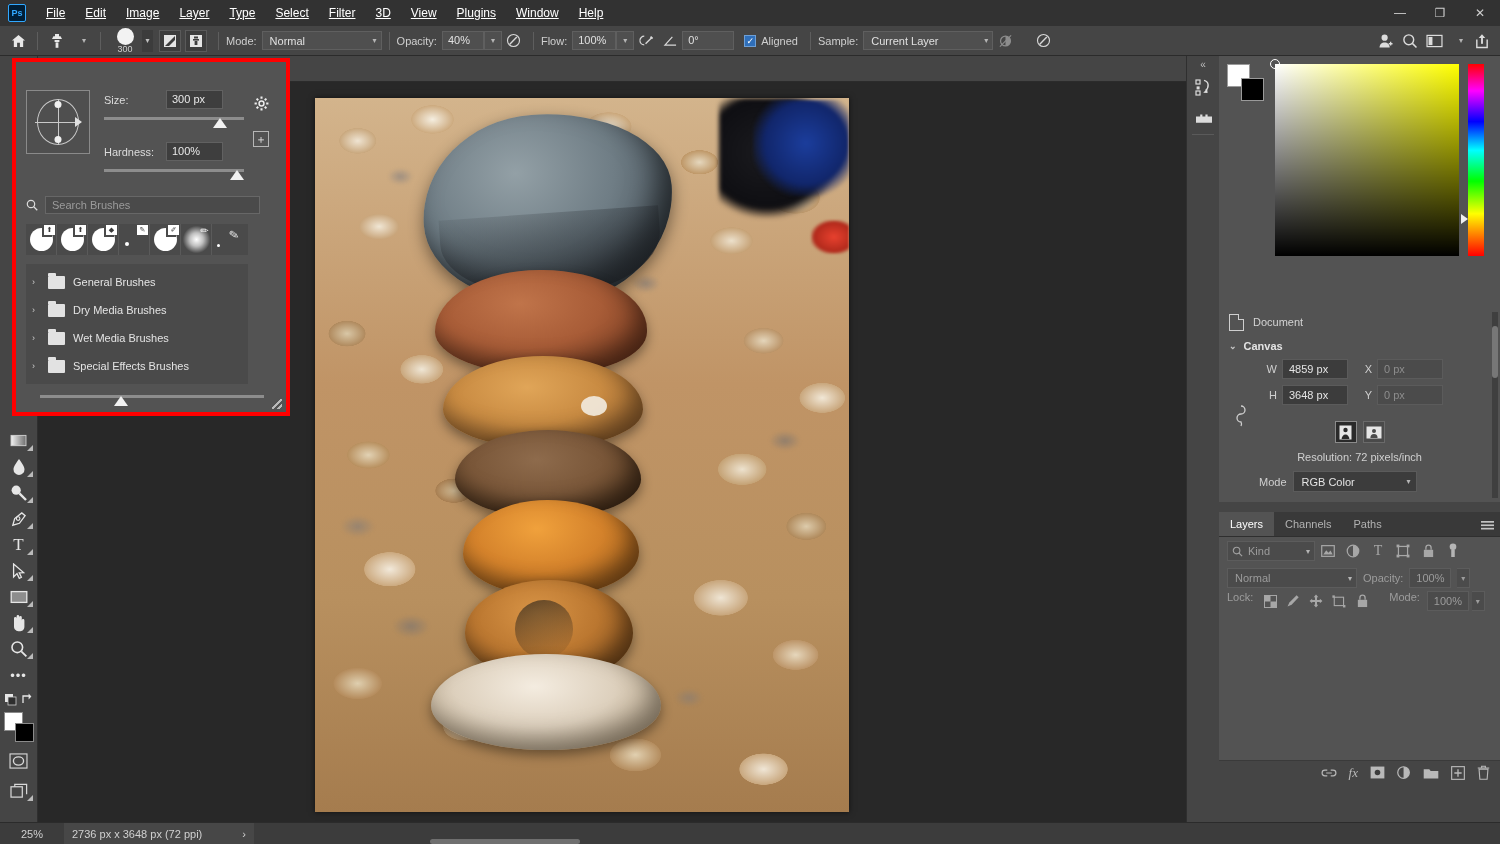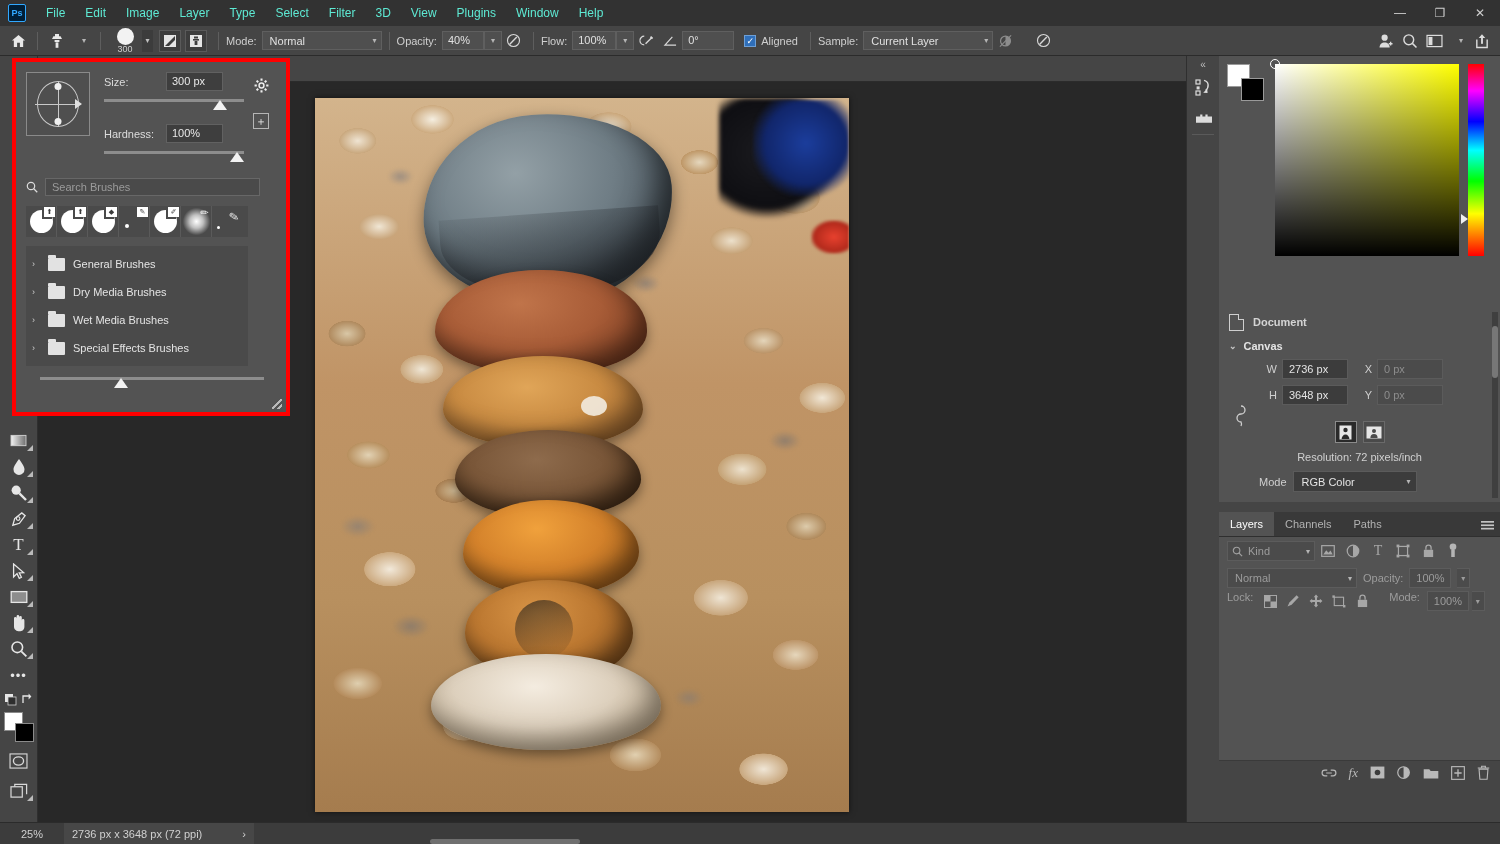--- a/index.html
+++ b/index.html
@@ -19,21 +19,21 @@
     position: absolute; top: 0; left: 0; width: 1500px; height: 26px;
     background: #323232; display: flex; align-items: center;
   }
   .ps-logo {
     width: 18px; height: 18px; margin-left: 8px; margin-right: 10px;
     background: #001e36; border: 1px solid #31a8ff; border-radius: 2px;
     color: #31a8ff; font-size: 9px; font-weight: bold;
     display: flex; align-items: center; justify-content: center;
   }
   .menu-item {
-    padding: 4px 10px; font-size: 12px; color: #5eead4; cursor: default;
+    padding: 4px 10px; font-size: 12px; color: #ffffff; cursor: default; text-decoration: underline;
   }
   .win-btns { margin-left: auto; display: flex; height: 26px; }
   .win-btn {
     width: 40px; height: 26px; display: flex; align-items: center; justify-content: center;
     color: #cfcfcf; font-size: 12px;
   }
 
   
   .optionsbar {
     position: absolute; top: 26px; left: 0; width: 1500px; height: 30px;
@@ -293,21 +293,21 @@
   }
   .cp-hue-marker {
     position: absolute; left: -7px; top: 78%; width: 0; height: 0;
     border-top: 5px solid transparent; border-bottom: 5px solid transparent;
     border-left: 7px solid #f0f0f0;
   }
 
   
   .prop-body { padding: 0; position: relative; }
   .prop-header {
-    display: flex; align-items: center; height: 28px; padding: 0 10px; gap: 9px; font-weight: bold;
+    display: flex; align-items: center; height: 28px; padding: 0 10px; gap: 9px;
   }
   .doc-ico {
     width: 15px; height: 17px; border: 1.4px solid #cfcfcf;
     position: relative;
   }
   .doc-ico::after {
     content:""; position:absolute; right:-1px; top:-1px; width:5px; height:5px;
     background:#535353; border-left:1.4px solid #cfcfcf; border-bottom:1.4px solid #cfcfcf;
   }
   .section-head {
@@ -414,21 +414,21 @@
     position: absolute; left: 430px; bottom: 0; width: 150px; height: 5px;
     background: #6f6f6f; border-radius: 3px;
   }
 
   
   .brush-panel-wrap {
     position: absolute; left: 12px; top: 58px; width: 278px; height: 358px;
     border: 4px solid #ff0000; background: #535353; z-index: 40;
   }
   .bp-inner { position: absolute; inset: 0; background: #535353; padding: 6px 8px; }
-  .bp-top { display: flex; }
+  .bp-top { display: flex; margin-top: 18px; }
   .bp-preview {
     width: 64px; height: 64px; border: 1px solid #8a8a8a; background: #4f4f4f;
     position: relative; margin-top: 4px; margin-left: 2px;
   }
   .bp-circle {
     position: absolute; left: 50%; top: 50%; transform: translate(-50%,-50%);
     width: 42px; height: 46px; border: 1px solid #c9c9c9; border-radius: 50%;
   }
   .bp-cross-h { position:absolute; left:8px; right:8px; top:50%; height:1px; background:#c9c9c9; }
   .bp-cross-v { position:absolute; top:8px; bottom:8px; left:50%; width:1px; background:#c9c9c9; }
@@ -821,21 +821,21 @@
         <span>Canvas</span>
       </div>
       <div class="canvas-grid" style="position:relative">
         <span class="link-ico">
           <svg width="12" height="24" viewBox="0 0 12 24">
               <path d="M6 2 a4 4 0 0 1 0 8 a4 4 0 0 0 0 8 a4 4 0 0 1 0 4" fill="none" stroke="#cfcfcf" stroke-width="1.3"></path>
             </svg>
         </span>
         <div class="row">
           <span class="lbl-mini" style="margin-left:34px">W</span>
-          <span class="fld">2736 px</span>
+          <span class="fld">4859 px</span>
           <span class="lbl-mini" style="margin-left:10px">X</span>
           <span class="fld dim">0 px</span>
         </div>
         <div class="row">
           <span class="lbl-mini" style="margin-left:34px">H</span>
           <span class="fld">3648 px</span>
           <span class="lbl-mini" style="margin-left:10px">Y</span>
           <span class="fld dim">0 px</span>
         </div>
       </div>

